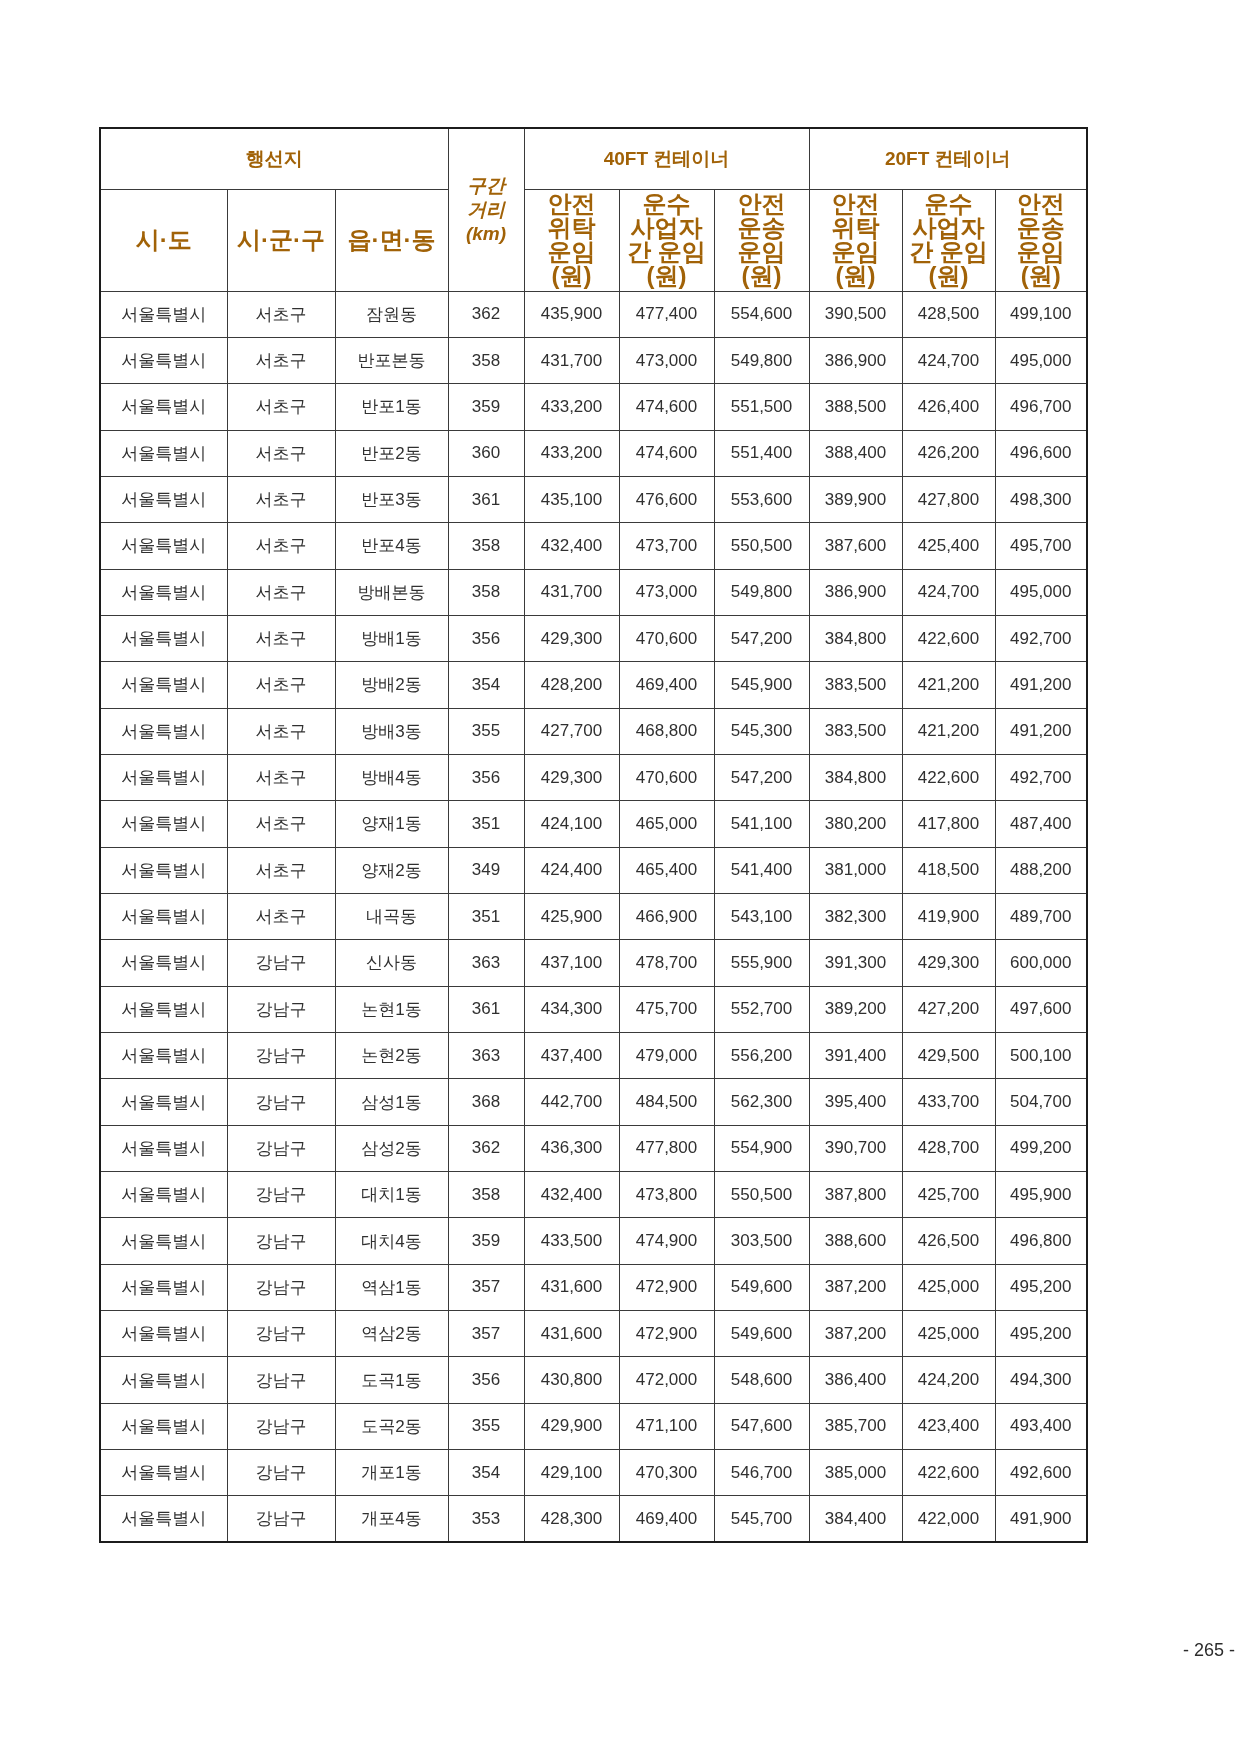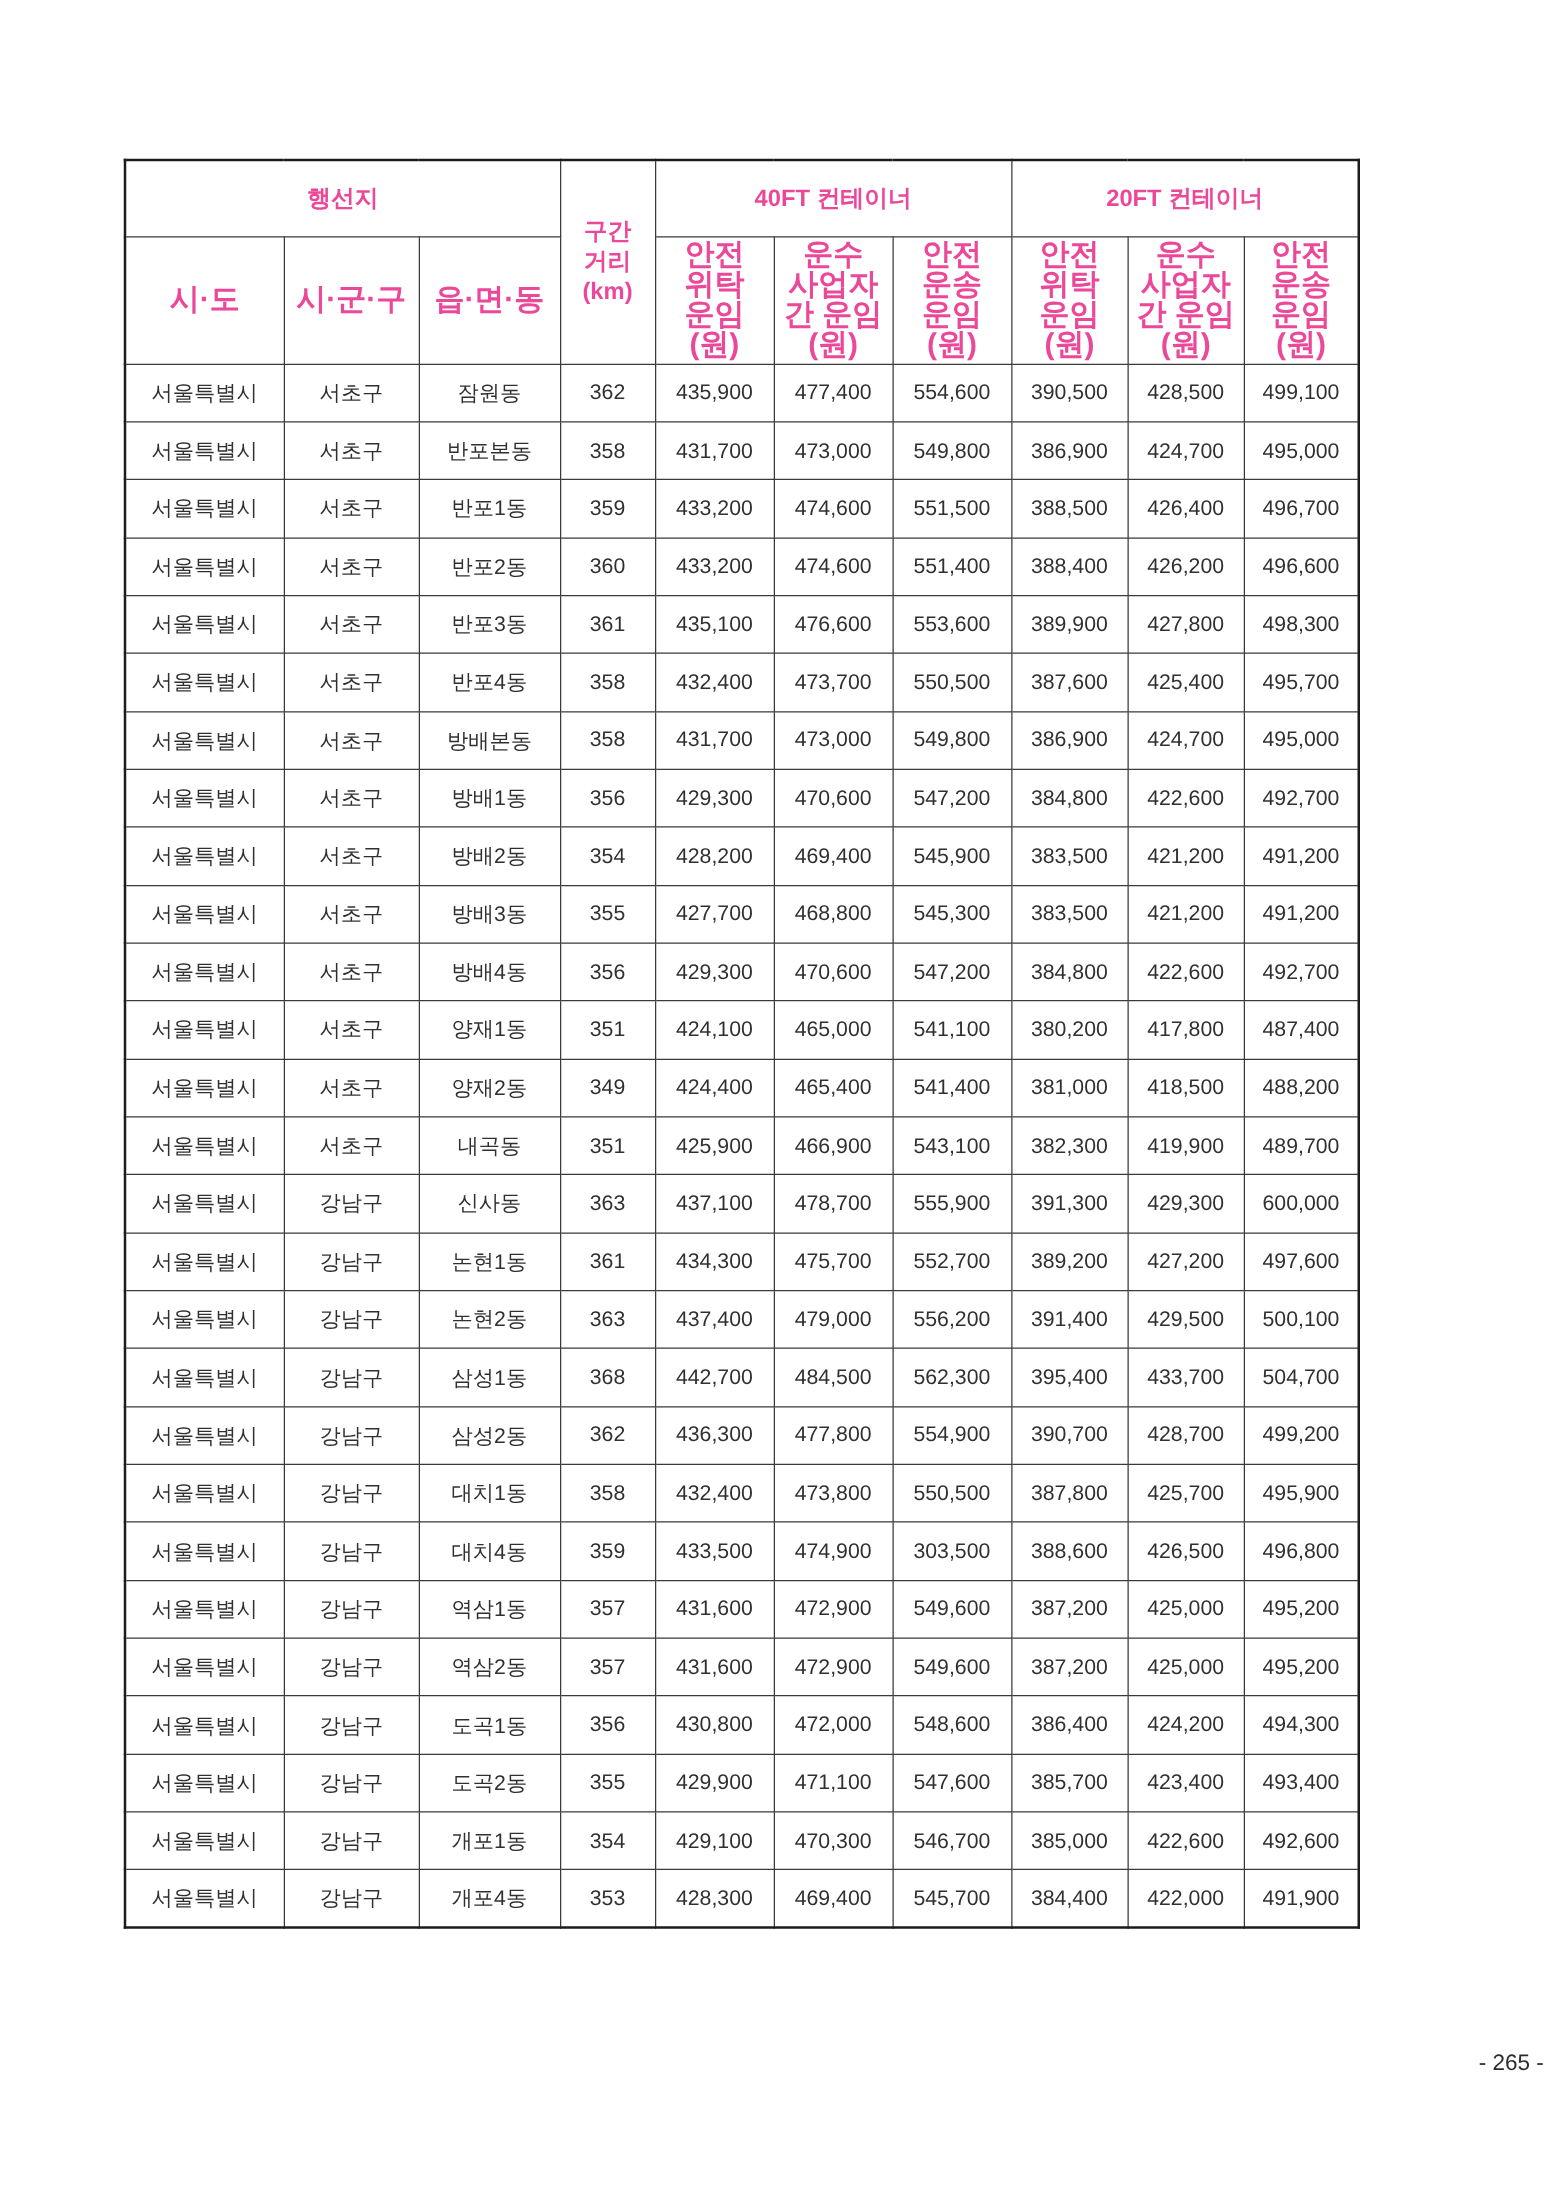--- a/index.html
+++ b/index.html
@@ -26,28 +26,28 @@
   .freight-table th,
   .freight-table td {
     border: 1.4px solid #3a3a3a;
     text-align: center;
     vertical-align: middle;
     padding: 0;
     overflow: hidden;
   }
   .freight-table thead th {
     font-weight: bold;
-    color: #ec4899;
+    color: #a16207;
   }
   .hdr-row1 { height: 61px; }
   .hdr-row1 th { font-size: 19px; }
   .hdr-row2 { height: 102px; }
   .hdr-row2 th { font-size: 24px; line-height: 24px; }
   .pre { white-space: pre-line; }
-  .th-distance { font-size: 18px; line-height: 24px; }
+  .th-distance { font-size: 18px; line-height: 24px; font-style: italic; }
   .data-row { height: 46.35px; margin-left: 12px; }
   .data-row td { font-size: 17px; }
   .page-footer {
     position: absolute;
     left: 0;
     top: 1640px;
     width: 100%;
     text-align: right;
     font-size: 18px;
     color: #2c2c2c;

